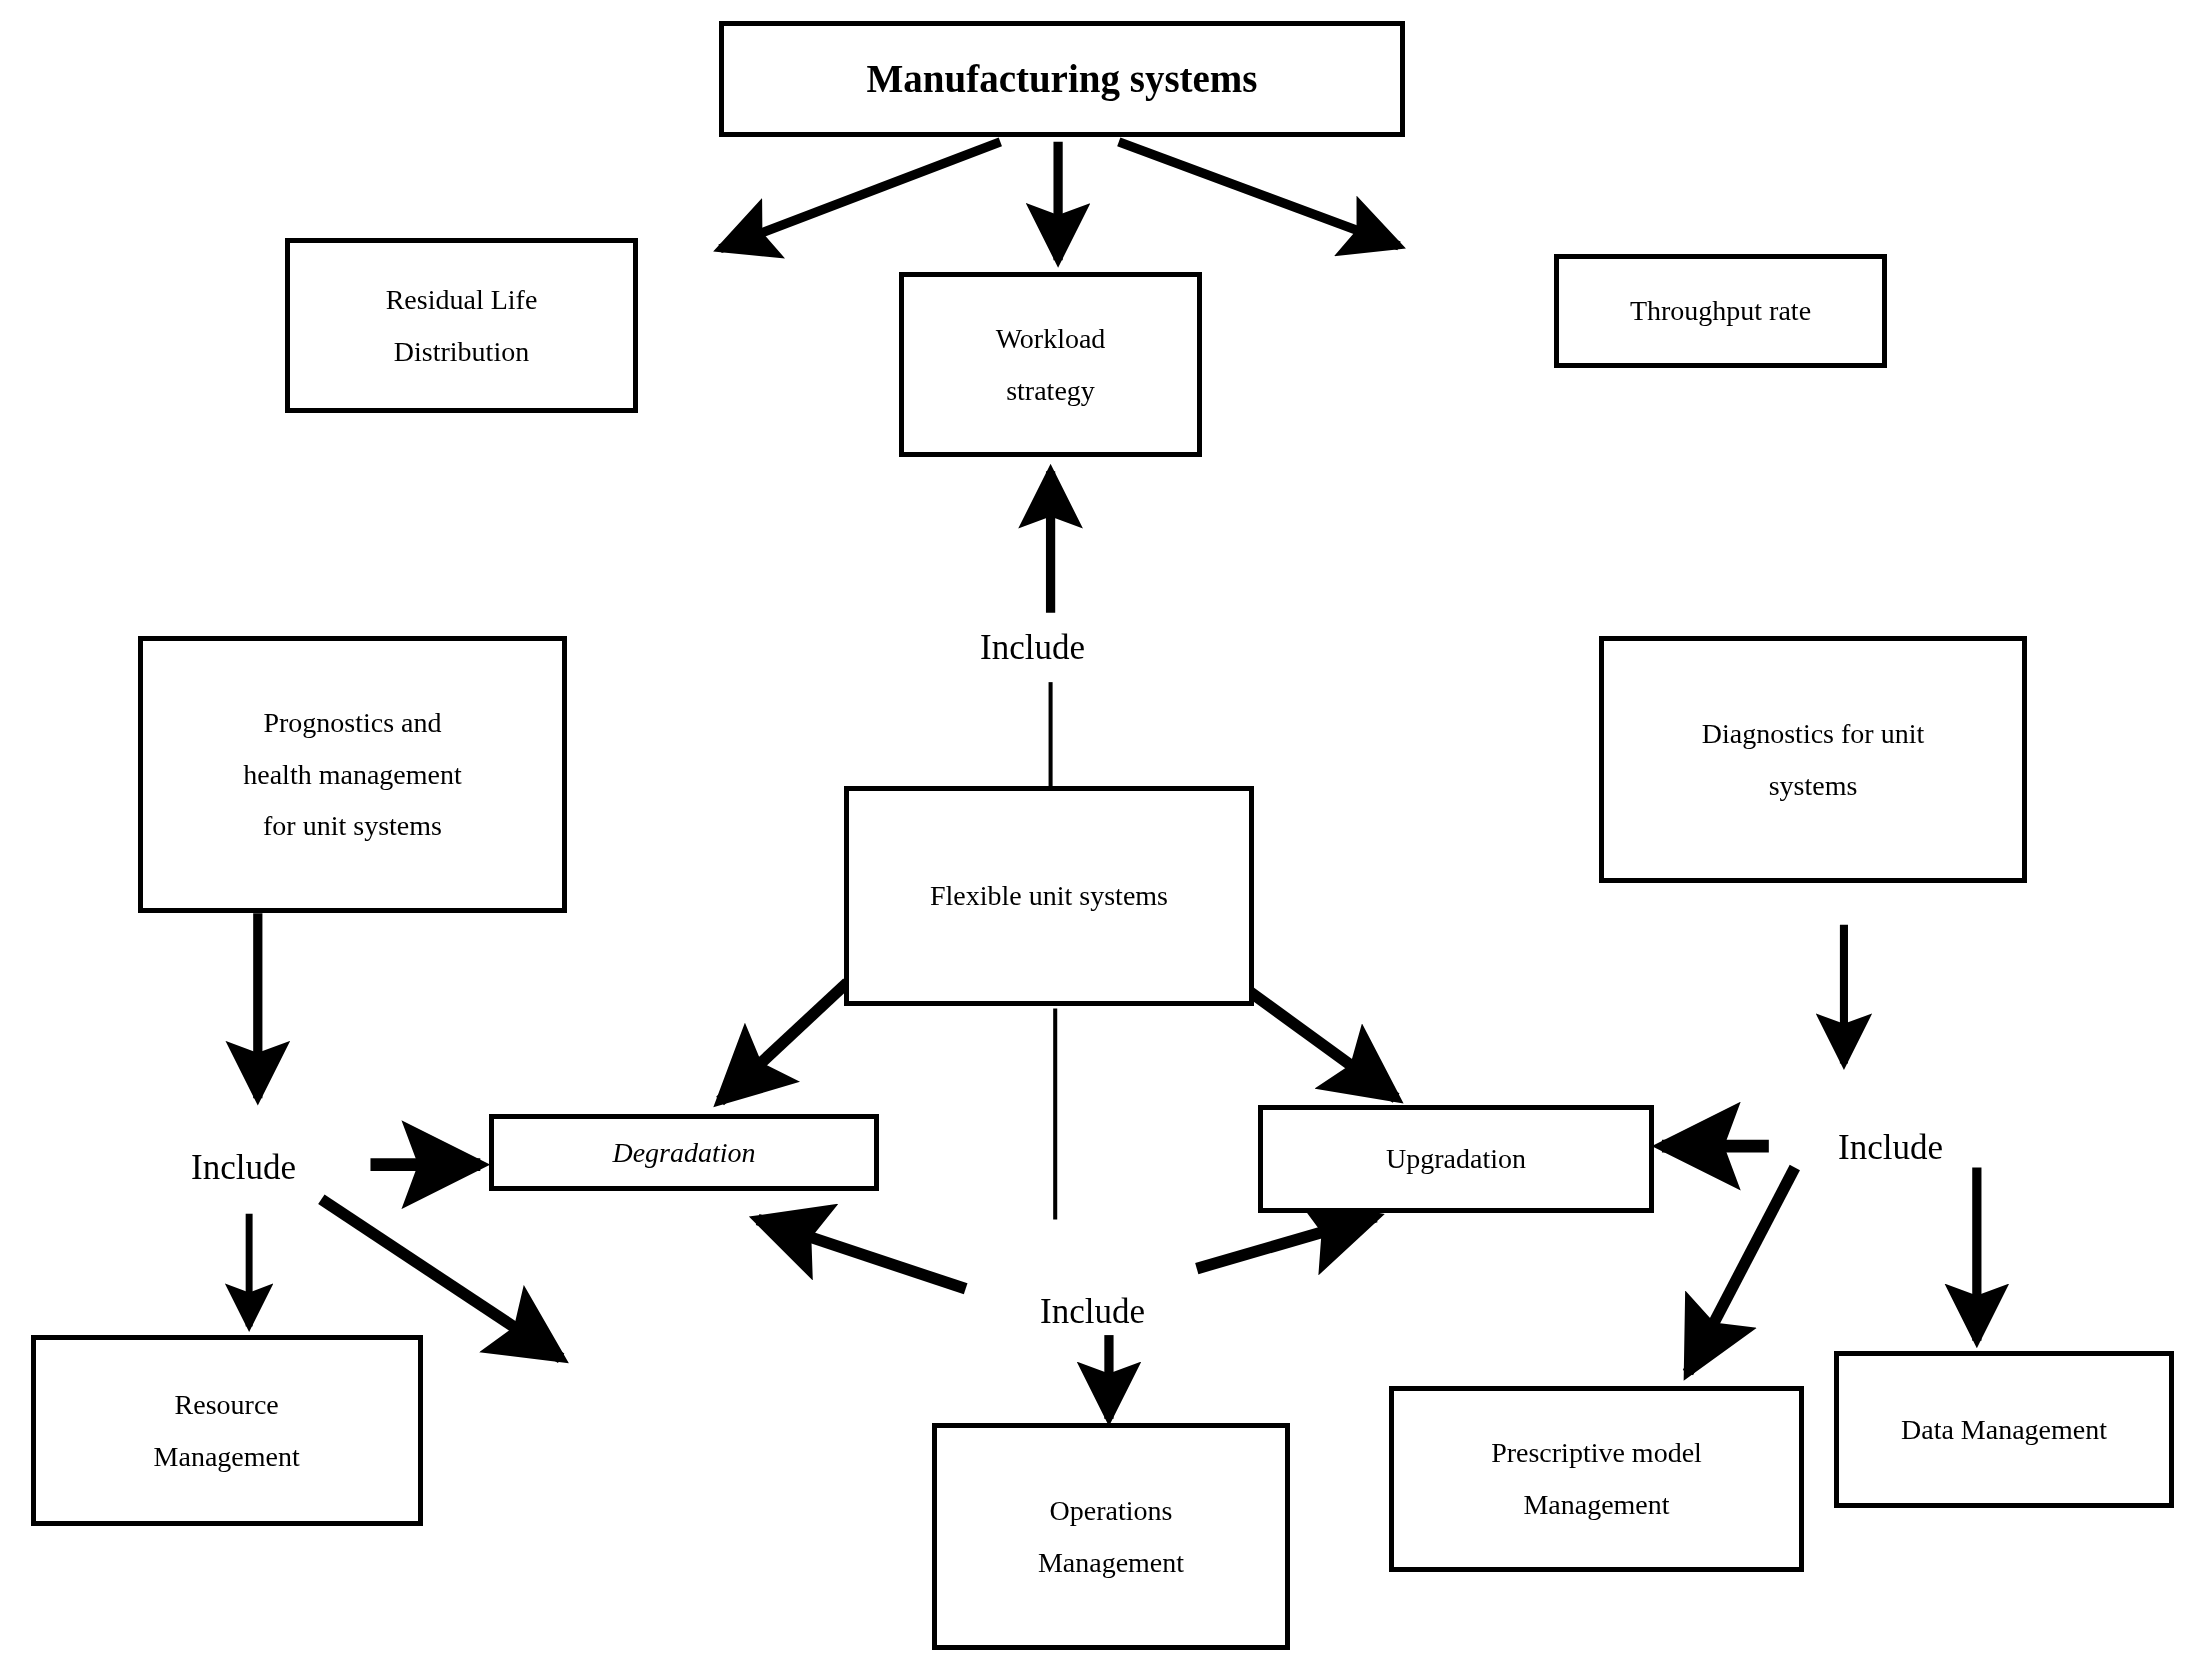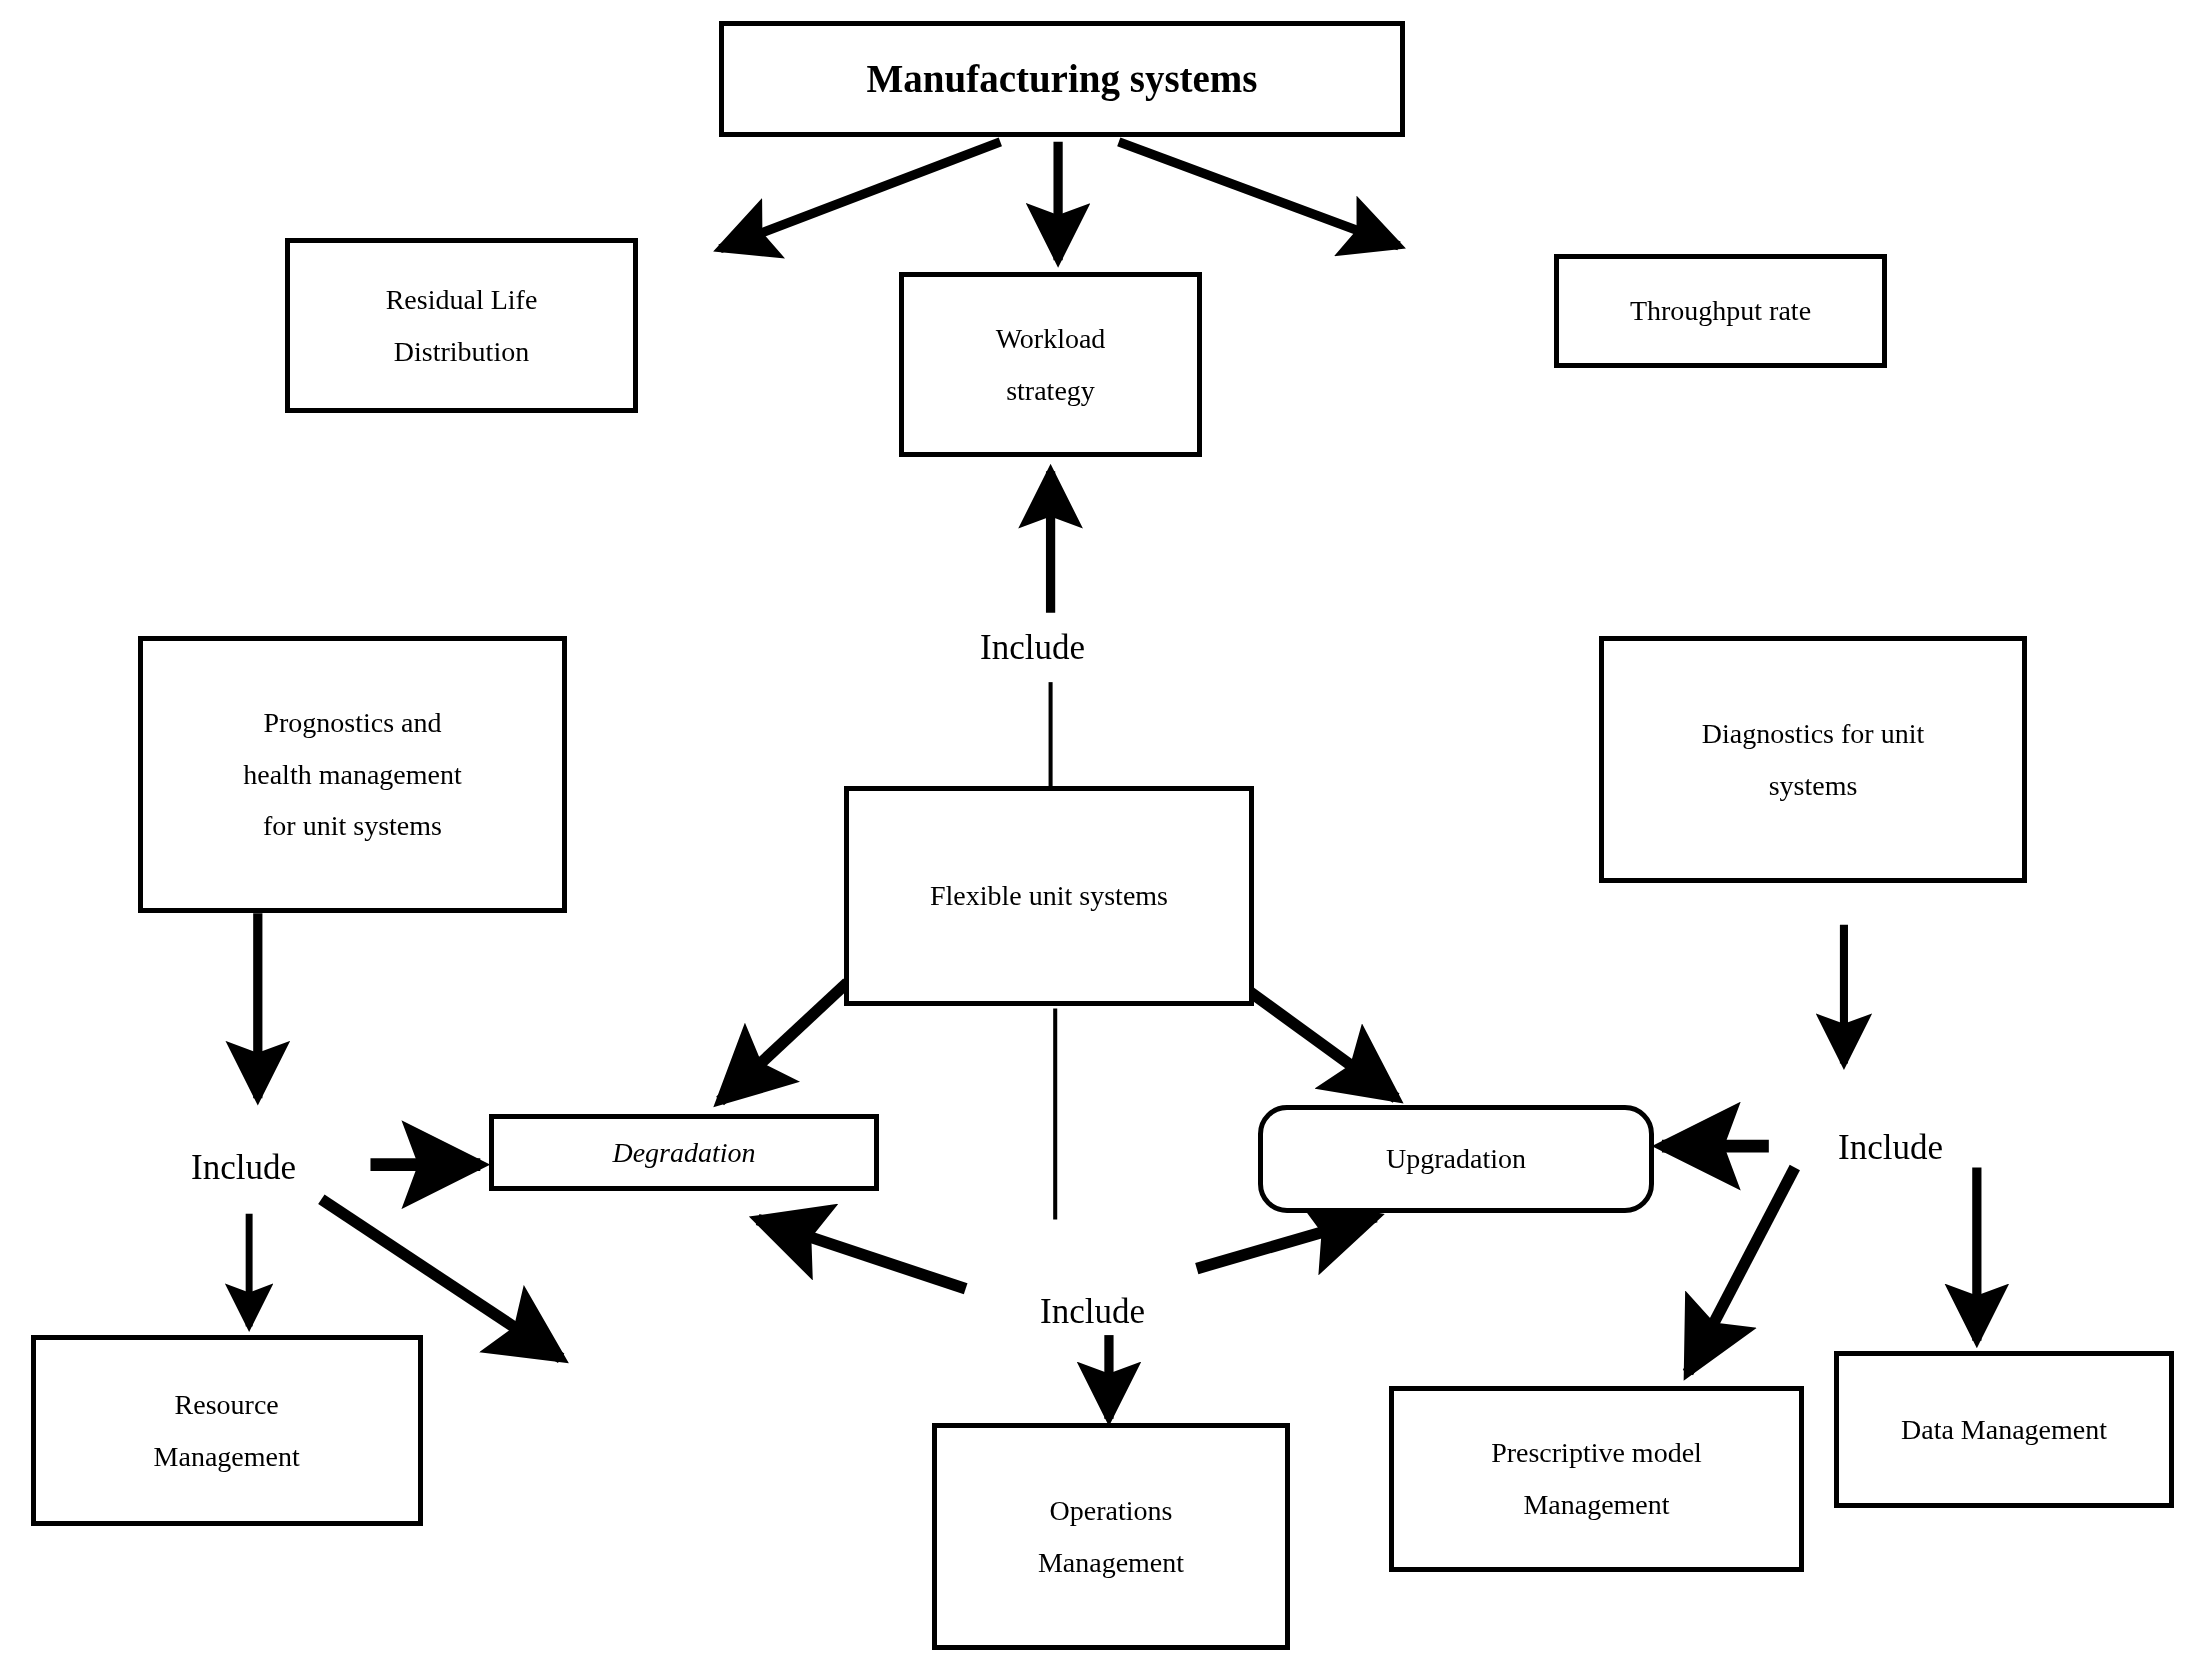--- a/index.html
+++ b/index.html
@@ -143,21 +143,21 @@
 
   <div class="node" style="left:1581px; top:636px; width:428px; height:247px;">
     <span class="line">Diagnostics for unit</span>
     <span class="line">systems</span>
   </div>
 
   <div class="node" style="left:471px; top:1114px; width:390px; height:77px;font-style:italic;">
     <span class="line">Degradation</span>
   </div>
 
-  <div class="node" style="left:1240px; top:1105px; width:396px; height:108px;border-radius:29px;">
+  <div class="node" style="left:1240px; top:1105px; width:396px; height:108px;">
     <span class="line">Upgradation</span>
   </div>
 
   <div class="node" style="left:12.7px; top:1335px; width:392px; height:191px;">
     <span class="line">Resource</span>
     <span class="line">Management</span>
   </div>
 
 
   <div class="node" style="left:914px; top:1423px; width:358px; height:227px;">

